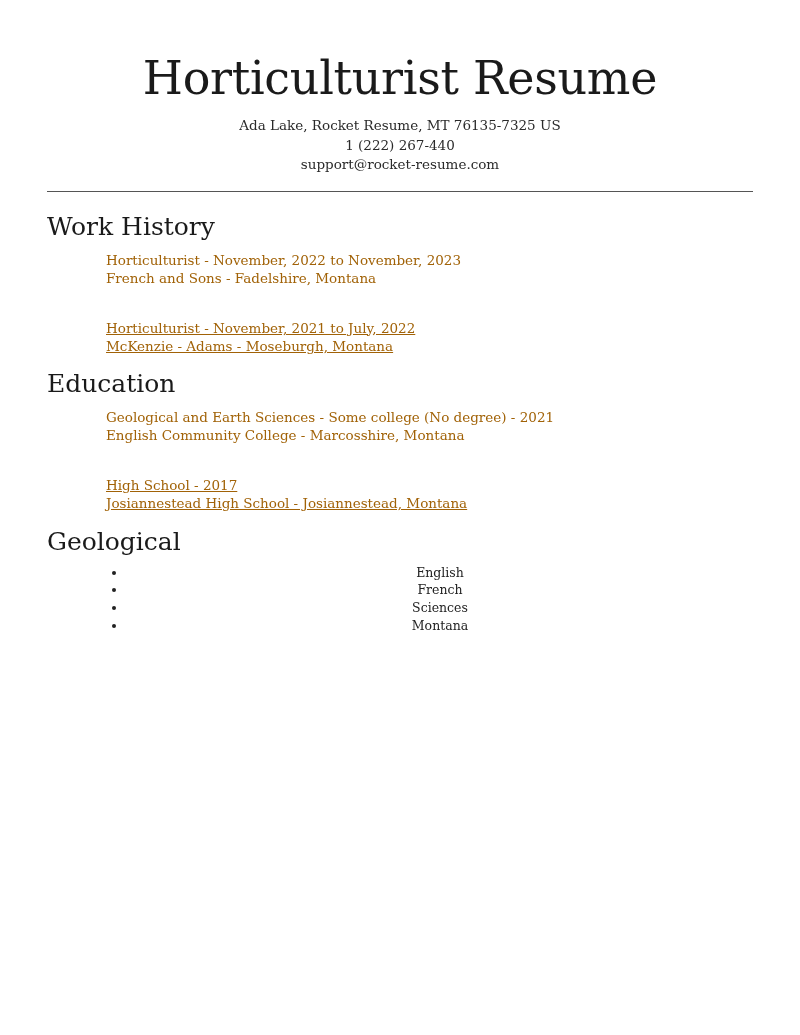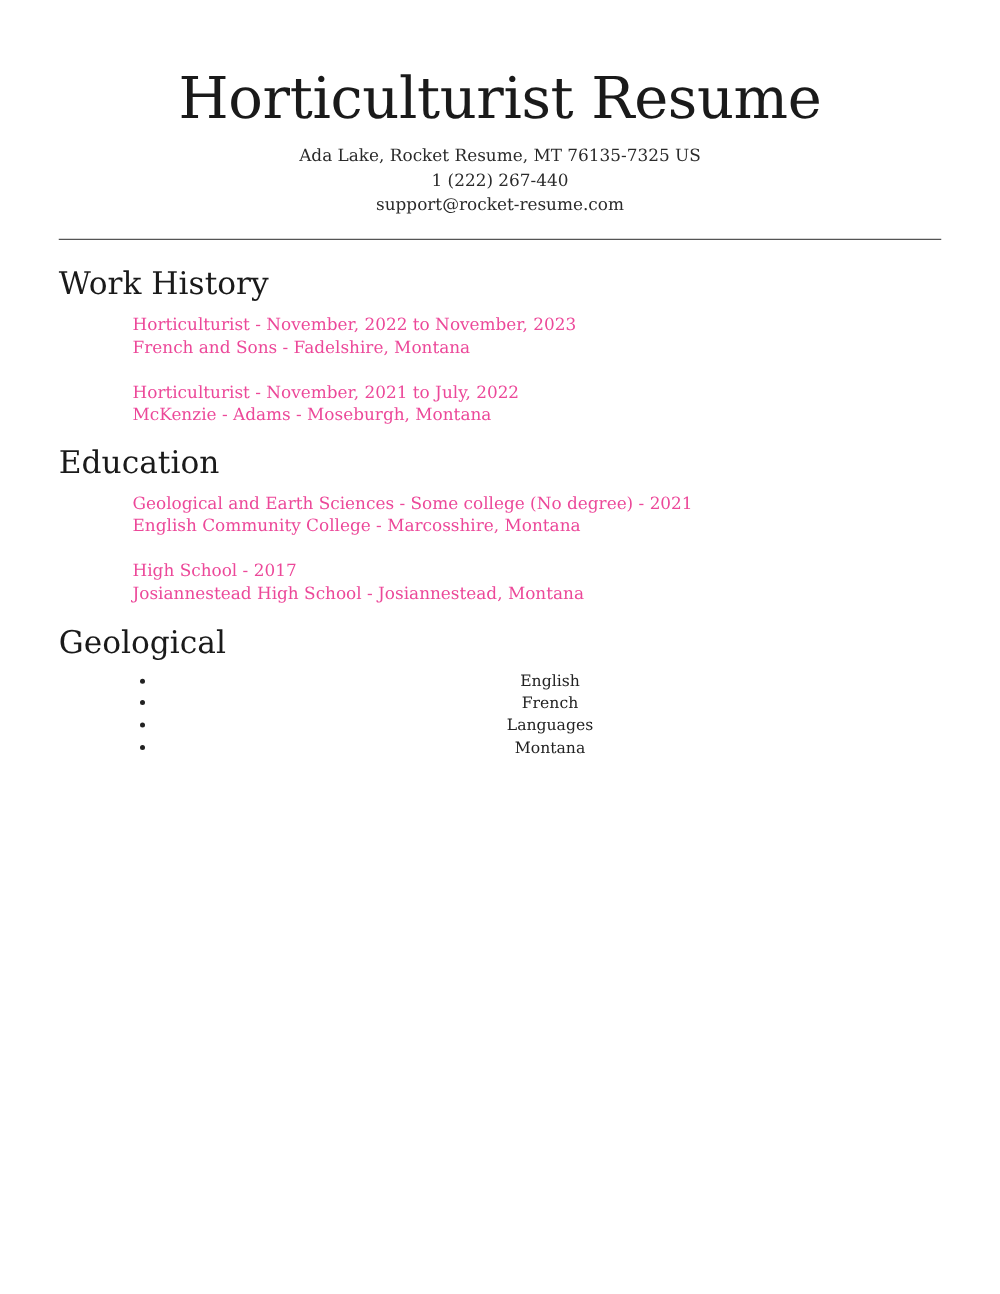--- a/index.html
+++ b/index.html
@@ -16,22 +16,22 @@
   }
   .contact { text-align: center; margin-top: 14px; font-size: 13.5px; line-height: 19.5px; color: #2a2a2a; }
   .rule { border: 0; border-top: 1.5px solid #555; margin: 16px 0 0 0; }
   h2.section {
     font-size: 25px; font-weight: normal; margin: 0; line-height: 32px;
     color: #1a1a1a;
   }
   .sec-work { margin-top: 19px; }
   .sec-edu { margin-top: 12px; }
   .sec-lang { margin-top: 13px; }
-  .entry { margin-left: 59px; font-size: 13.5px; line-height: 18.5px; color: #ec4899; }
-  .entry + .entry { margin-top: 17px; }
+  .entry { margin-left: 59px; font-size: 13.5px; line-height: 18.5px; color: #a16207; }
+  .entry + .entry { margin-top: 31px; text-decoration: underline; }
   .entries { margin-top: 8px; }
   ul.langs { margin: 6px 0 0 0; padding-left: 80px; font-size: 12.5px; line-height: 17.7px; color: #222; text-align: center; }
   ul.langs li { padding-left: 0; }
 </style>
 </head>
 <body>
 
 <div class="page">
   <header>
     <h1 class="title">Horticulturist Resume</h1>
@@ -69,17 +69,17 @@
         <div>Josiannestead High School - Josiannestead, Montana</div>
       </div>
     </div>
   </section>
 
   <section class="sec-lang">
     <h2 class="section">Geological</h2>
     <ul class="langs">
       <li>English</li>
       <li>French</li>
-      <li>Languages</li>
+      <li>Sciences</li>
       <li>Montana</li>
     </ul>
   </section>
 </div>
 
 </body></html>

